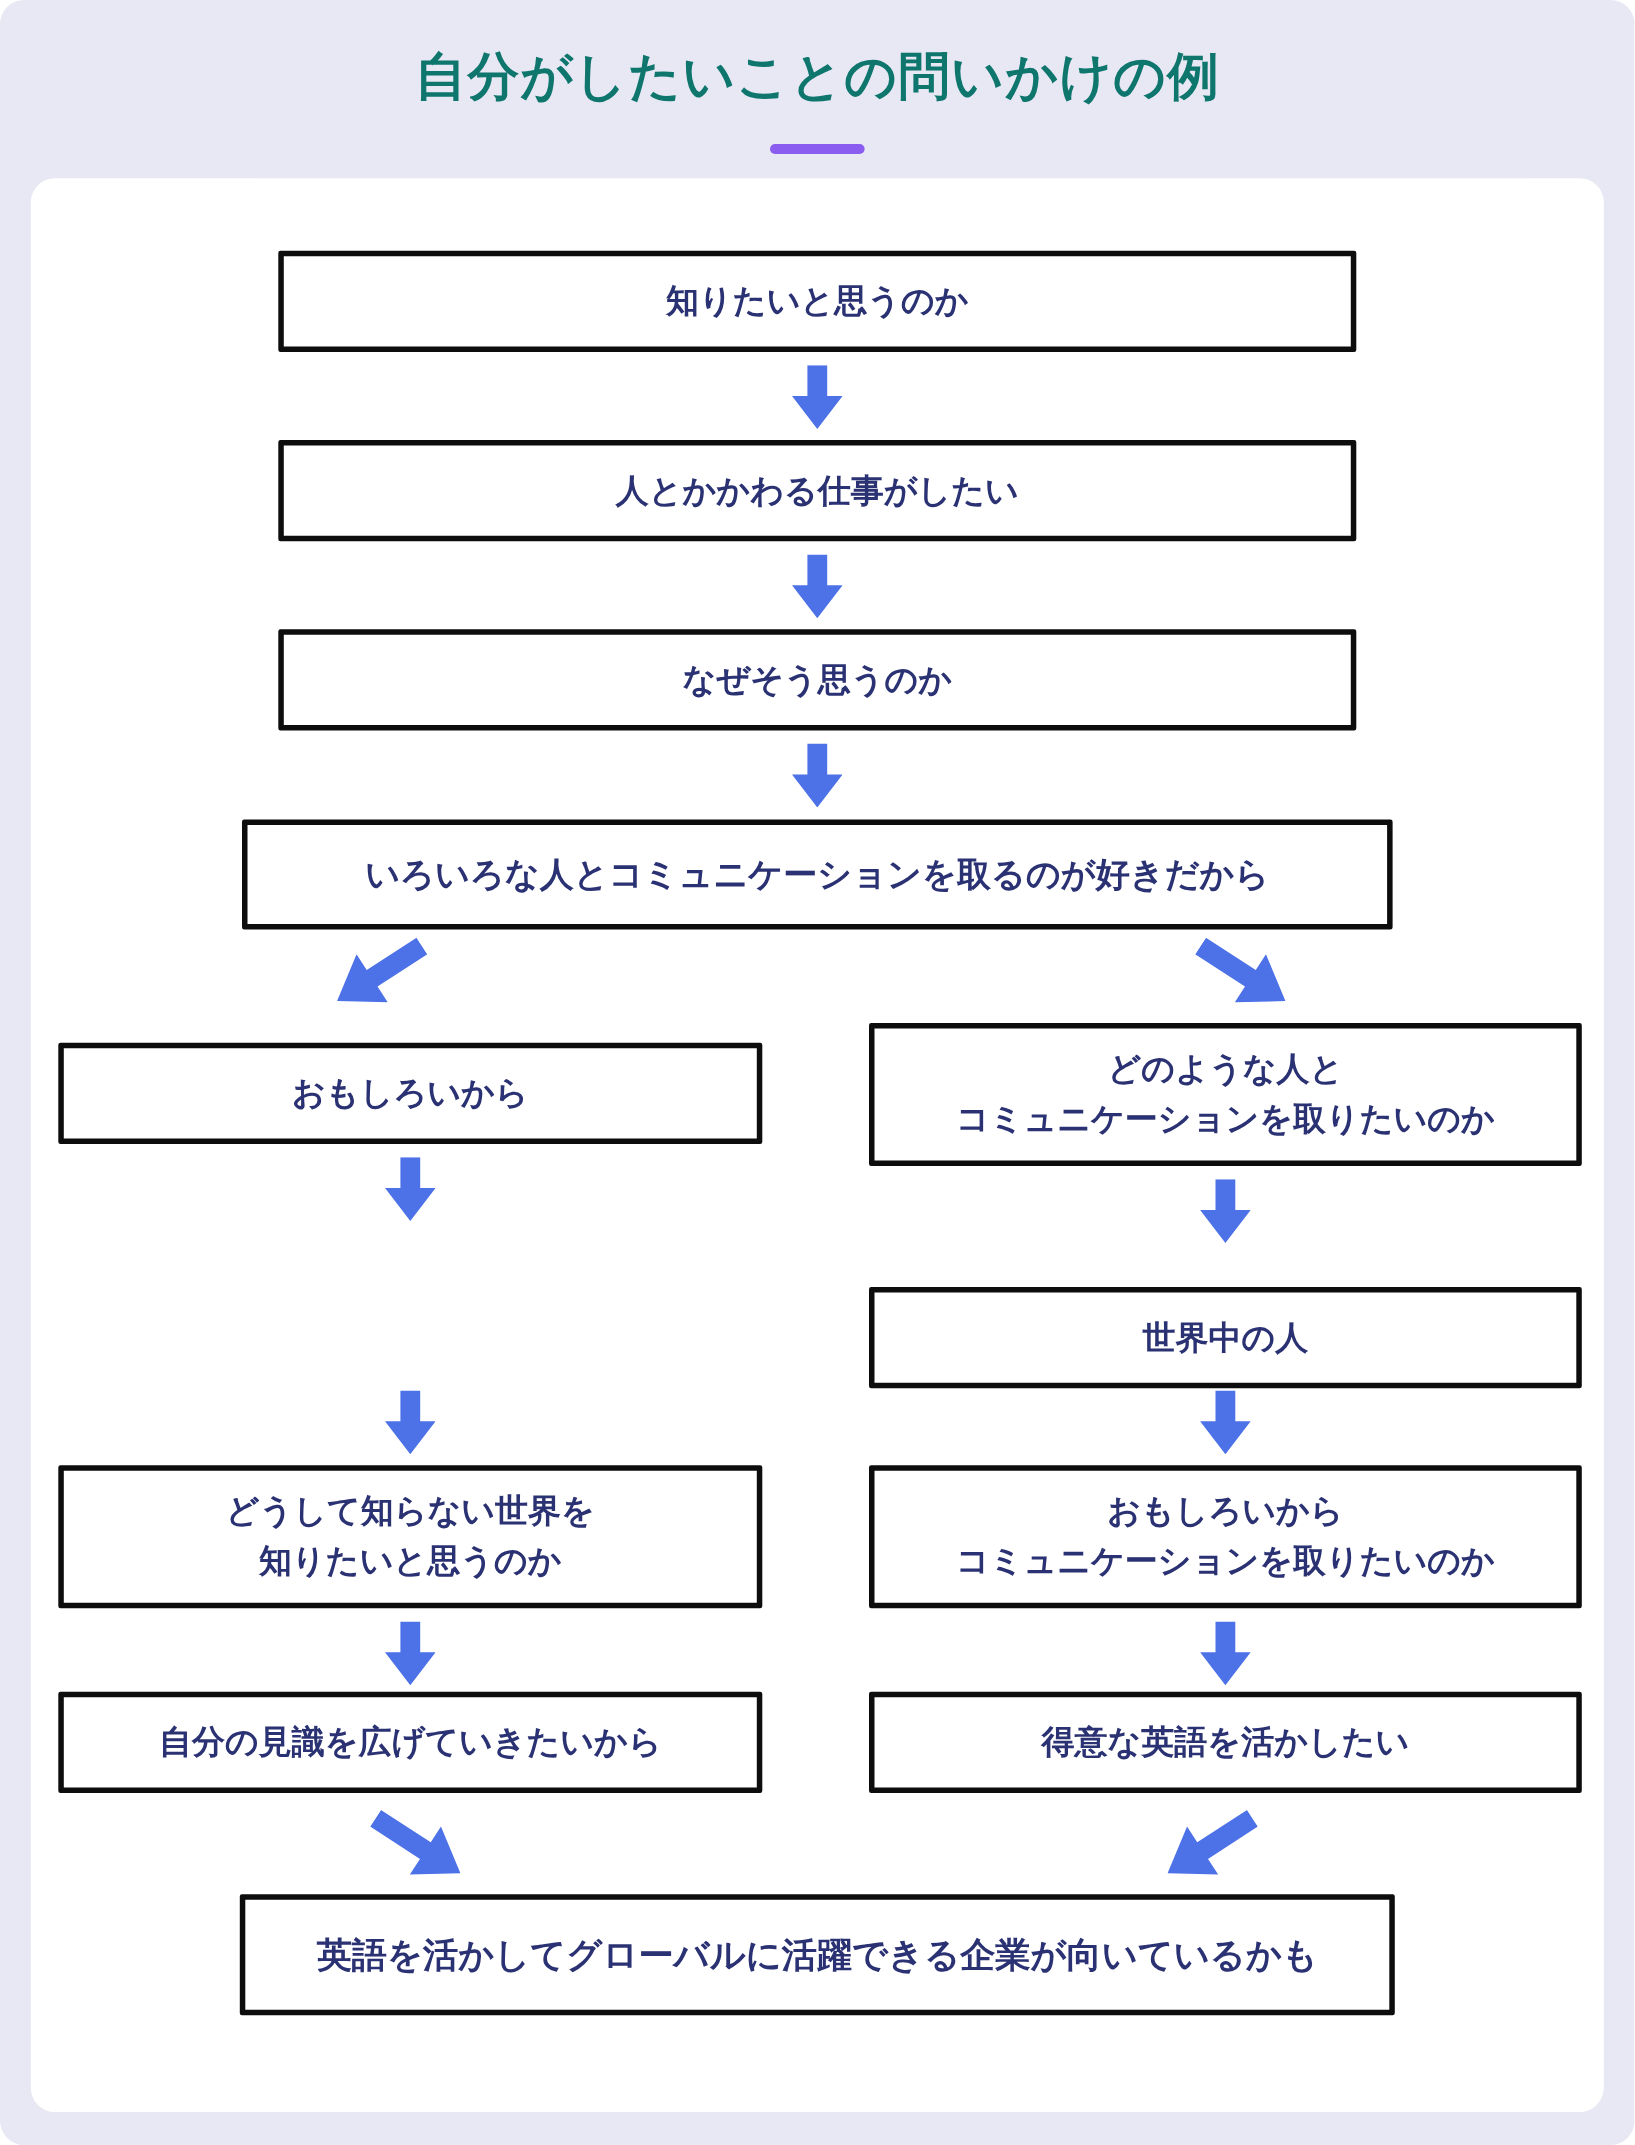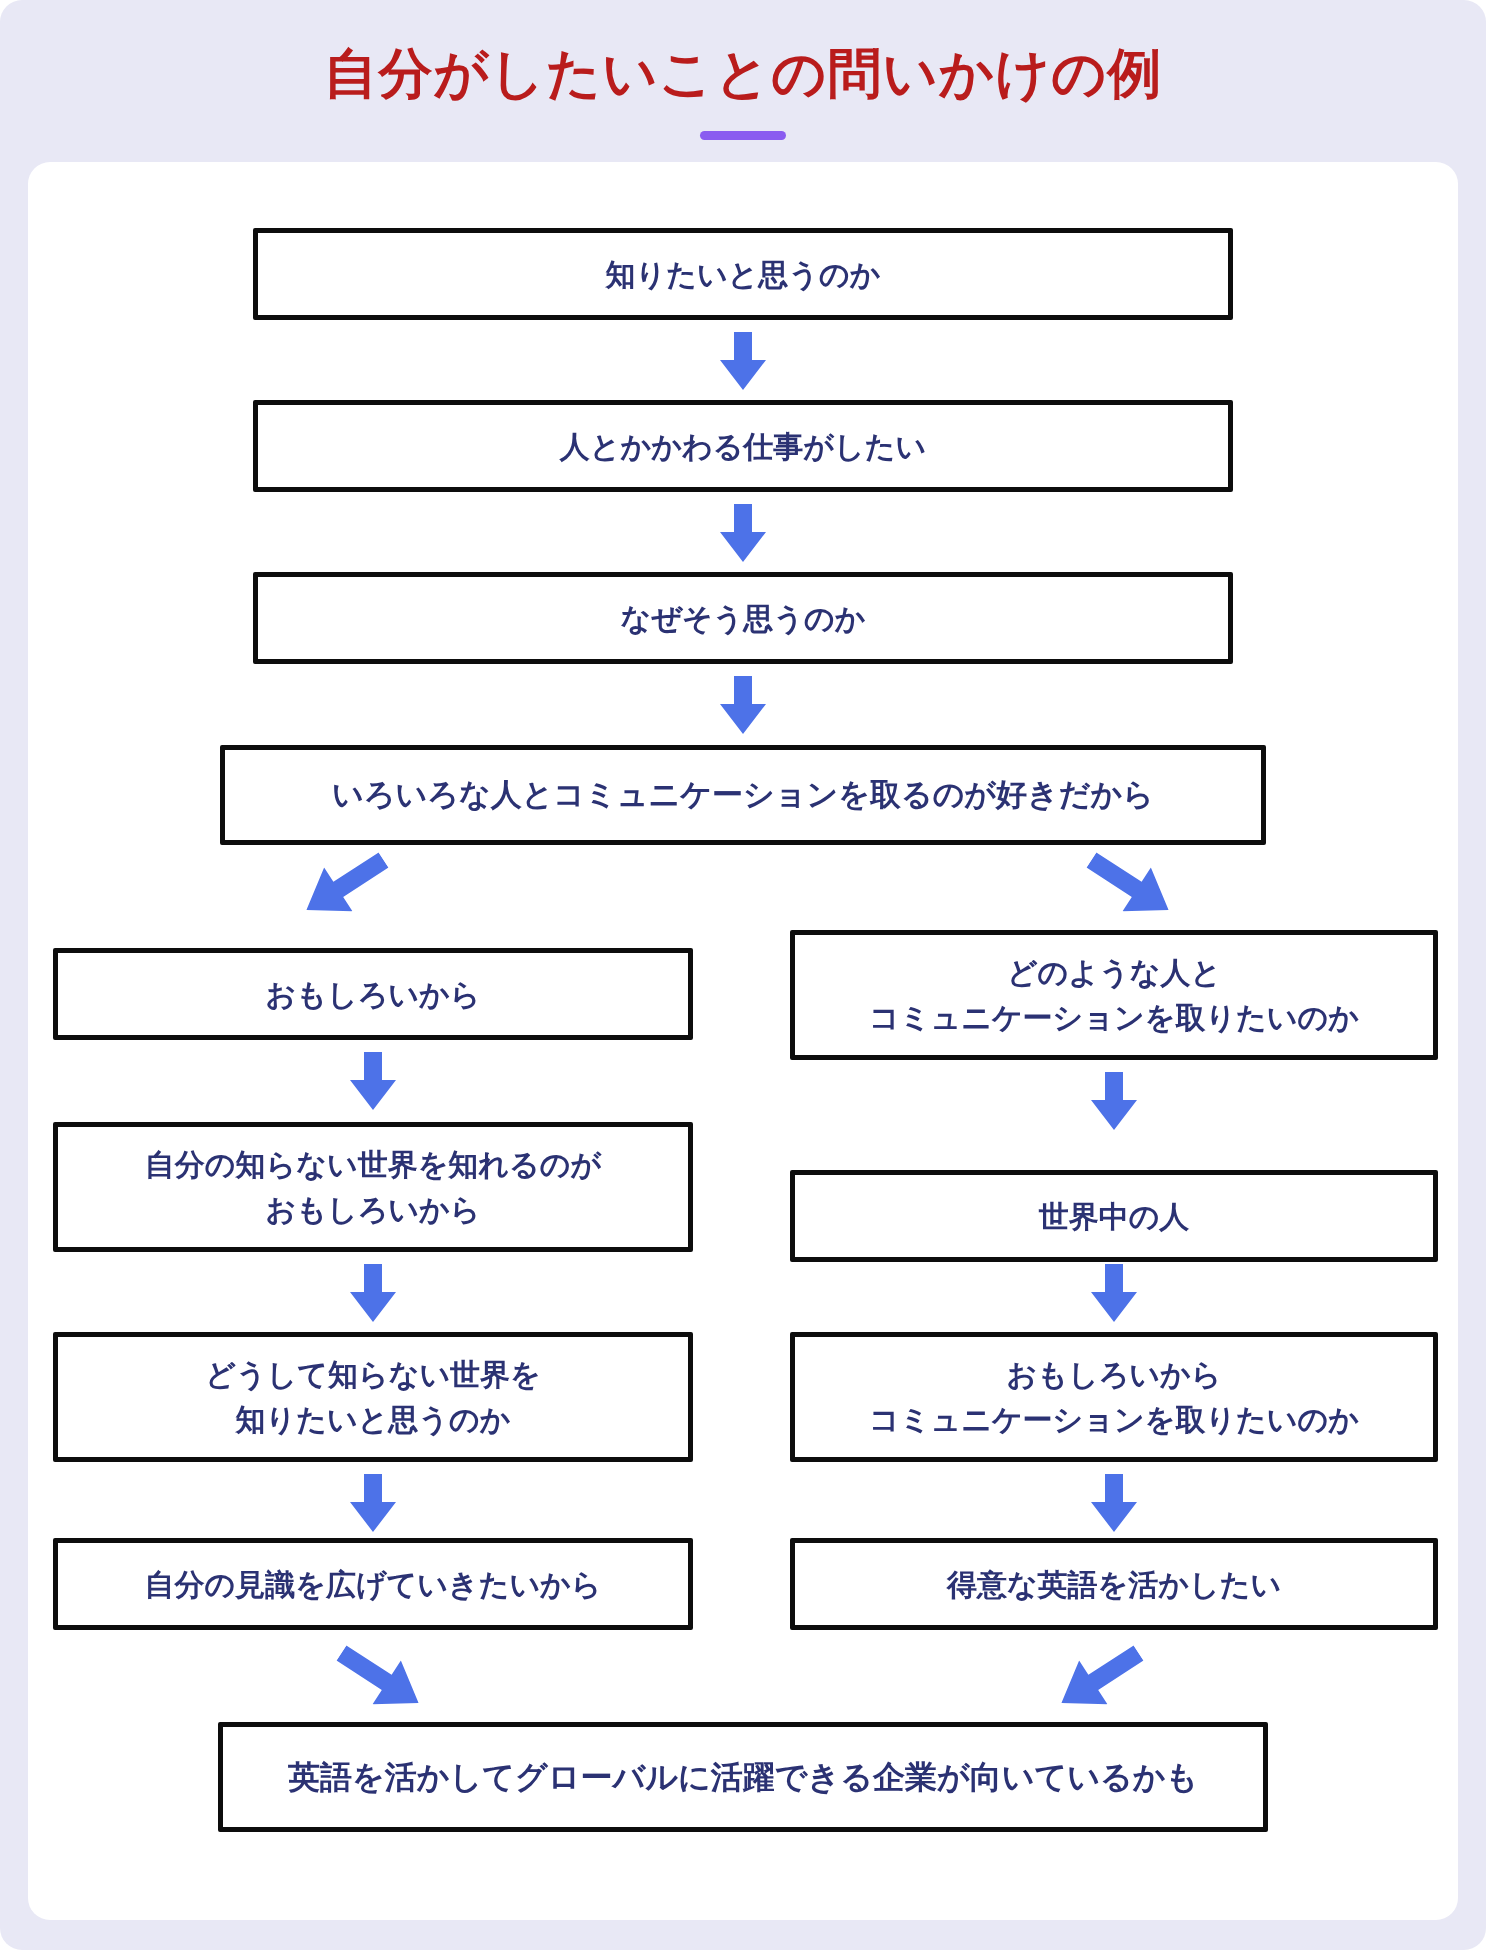--- a/index.html
+++ b/index.html
@@ -11,24 +11,24 @@
     border-radius: 22px;
     overflow: hidden;
     font-family: "Liberation Sans", "DejaVu Sans", sans-serif;
   }
   .title {
     position: absolute;
     top: 38px;
     left: 0;
     width: 100%;
     text-align: center;
-    font-size: 54px;
+    font-size: 47px;
     font-weight: 800;
     letter-spacing: 1px;
-    color: #b91c1c;
+    color: #0f766e;
   }
   .title-underline {
     position: absolute;
     top: 131px;
     left: 50%;
     transform: translateX(-50%);
     width: 86px;
     height: 9px;
     border-radius: 5px;
     background: #8a5cf0;
@@ -160,24 +160,20 @@
     </div>
 
     <div class="box lbox" id="l1">
       <div>おもしろいから</div>
     </div>
     <div class="arrow" id="al1">
       <svg viewBox="0 0 46 58">
           <path class="arrow-fill" d="M14 0 H32 V28 H46 L23 58 L0 28 H14 Z"></path>
         </svg>
     </div>
-    <div class="box lbox" id="l2">
-      <div>自分の知らない世界を知れるのが</div>
-      <div>おもしろいから</div>
-    </div>
     <div class="arrow" id="al2">
       <svg viewBox="0 0 46 58">
           <path class="arrow-fill" d="M14 0 H32 V28 H46 L23 58 L0 28 H14 Z"></path>
         </svg>
     </div>
     <div class="box lbox" id="l3">
       <div>どうして知らない世界を</div>
       <div>知りたいと思うのか</div>
     </div>
     <div class="arrow" id="al3">

